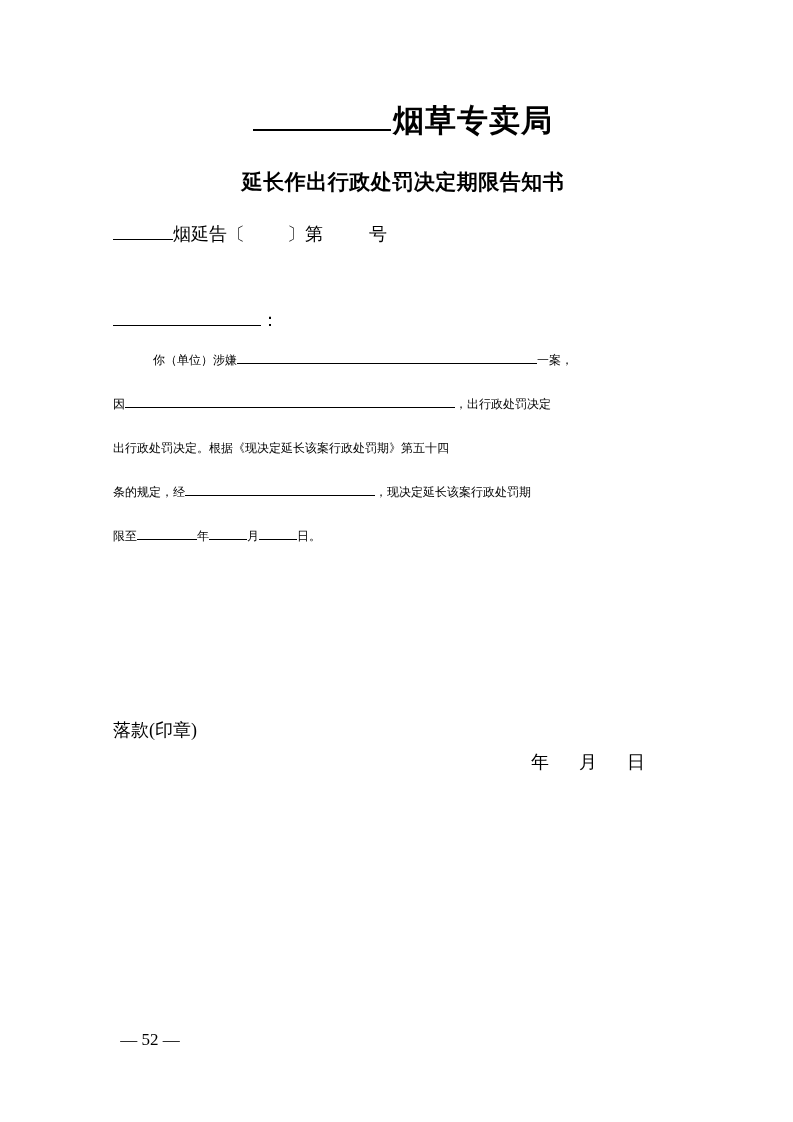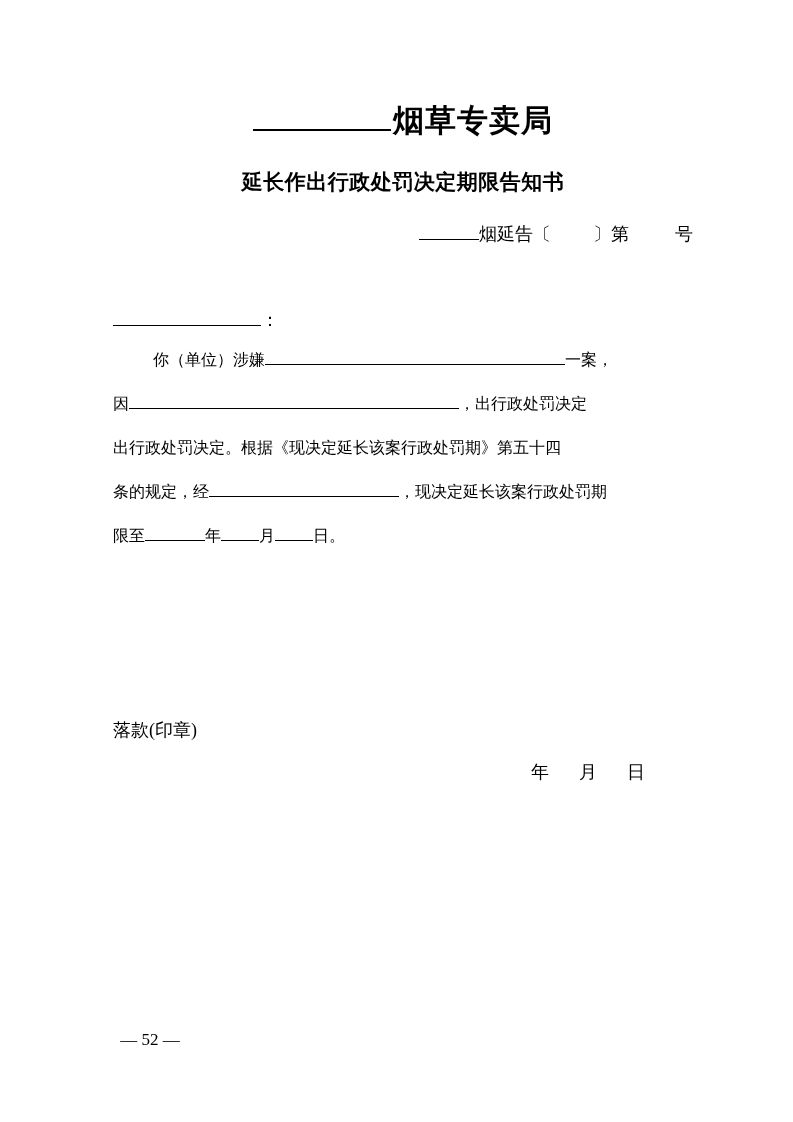--- a/index.html
+++ b/index.html
@@ -44,21 +44,21 @@
   }
   .title-sub {
     text-align: center;
     font-size: 21px;
     font-weight: bold;
     letter-spacing: 0.5px;
     margin-top: 26px;
     font-family: Liberation Mono, monospace;
   }
   .doc-number {
-    text-align: right;
+    text-align: left;
     font-size: 18px;
     margin-top: 26px;
     white-space: nowrap;
   }
   .doc-number .b-short {
     display: inline-block;
     width: 60px;
     border-bottom: 1px solid #000;
   }
   .doc-number .b-mid {
@@ -76,21 +76,21 @@
     margin-top: 62px;
     white-space: nowrap;
   }
   .addressee .blank {
     display: inline-block;
     width: 148px;
     border-bottom: 1px solid #000;
   }
 
   .para {
-    font-size: 16px;
+    font-size: 12px;
     line-height: 44px;
     margin-top: 6px;
     text-align: justify;
   }
   .para .indent {
     display: inline-block;
     width: 40px;
   }
   .ul {
     display: inline-block;
@@ -105,21 +105,21 @@
 
   
   .sign-block {
     margin-top: 160px;
     font-size: 18px;
     padding-right: 40px;
   }
   .sign-date {
     font-size: 18px;
     text-align: right;
-    margin-top: 18px;
+    margin-top: 8px;
     padding-right: 48px;
     white-space: nowrap;
   }
   .sign-date .sp { display: inline-block; width: 30px; }
 
   
   .footer {
     position: absolute;
     left: 0;
     top: 1030px;

